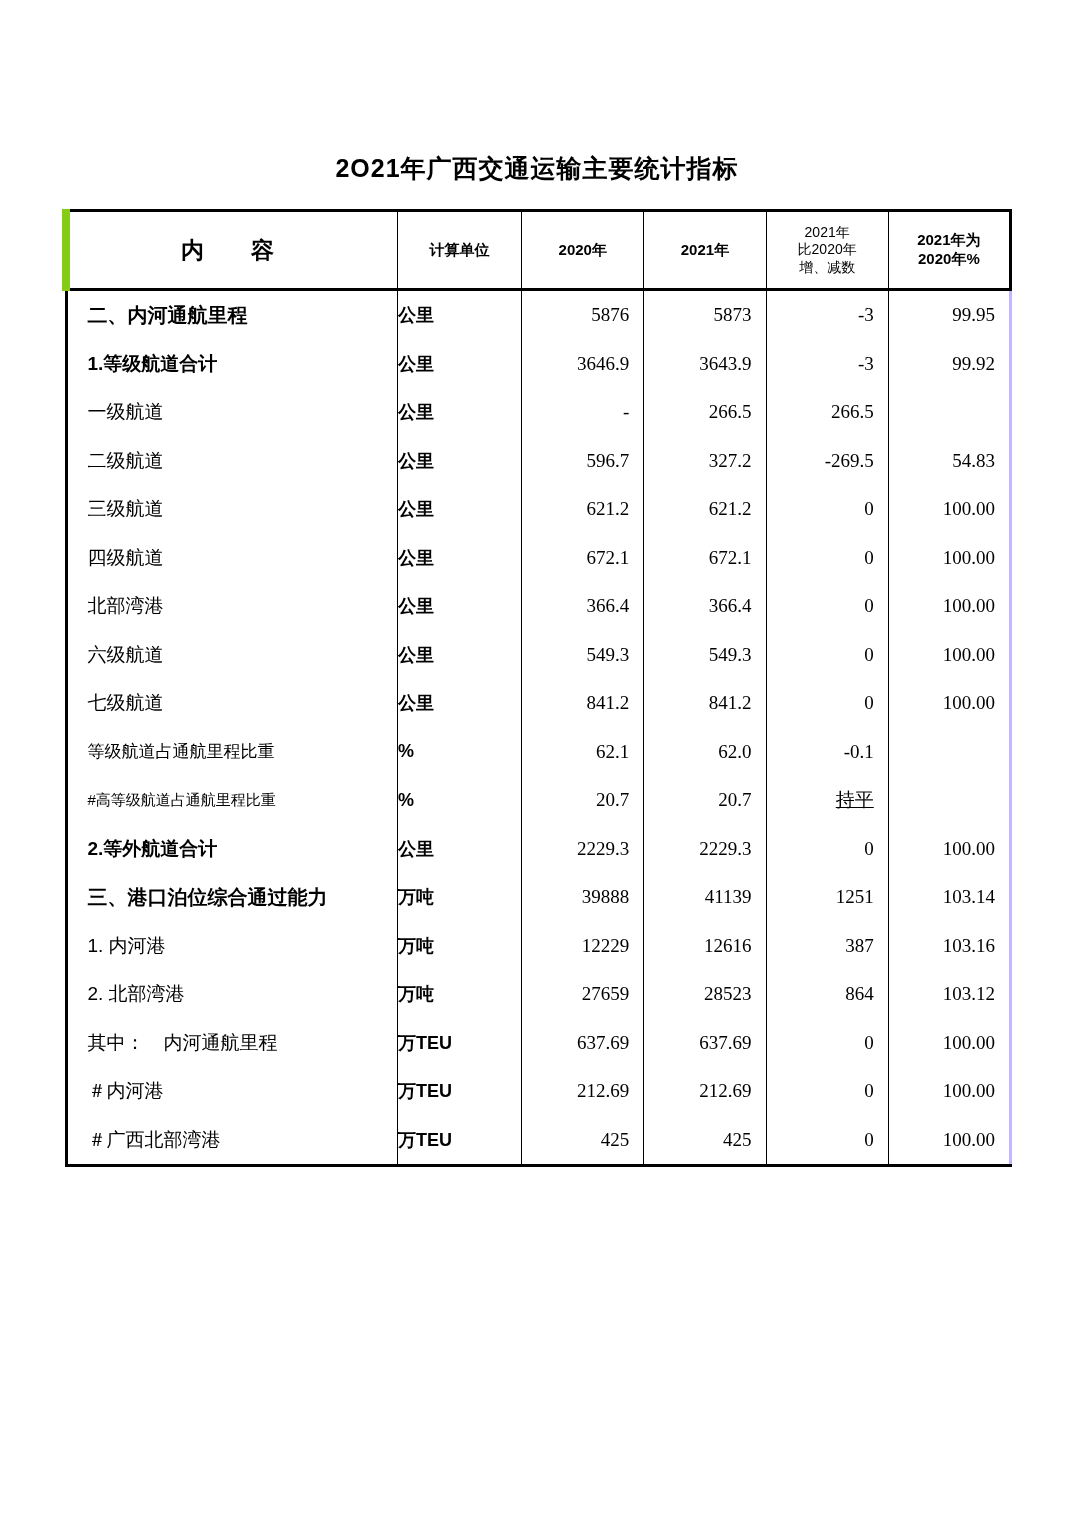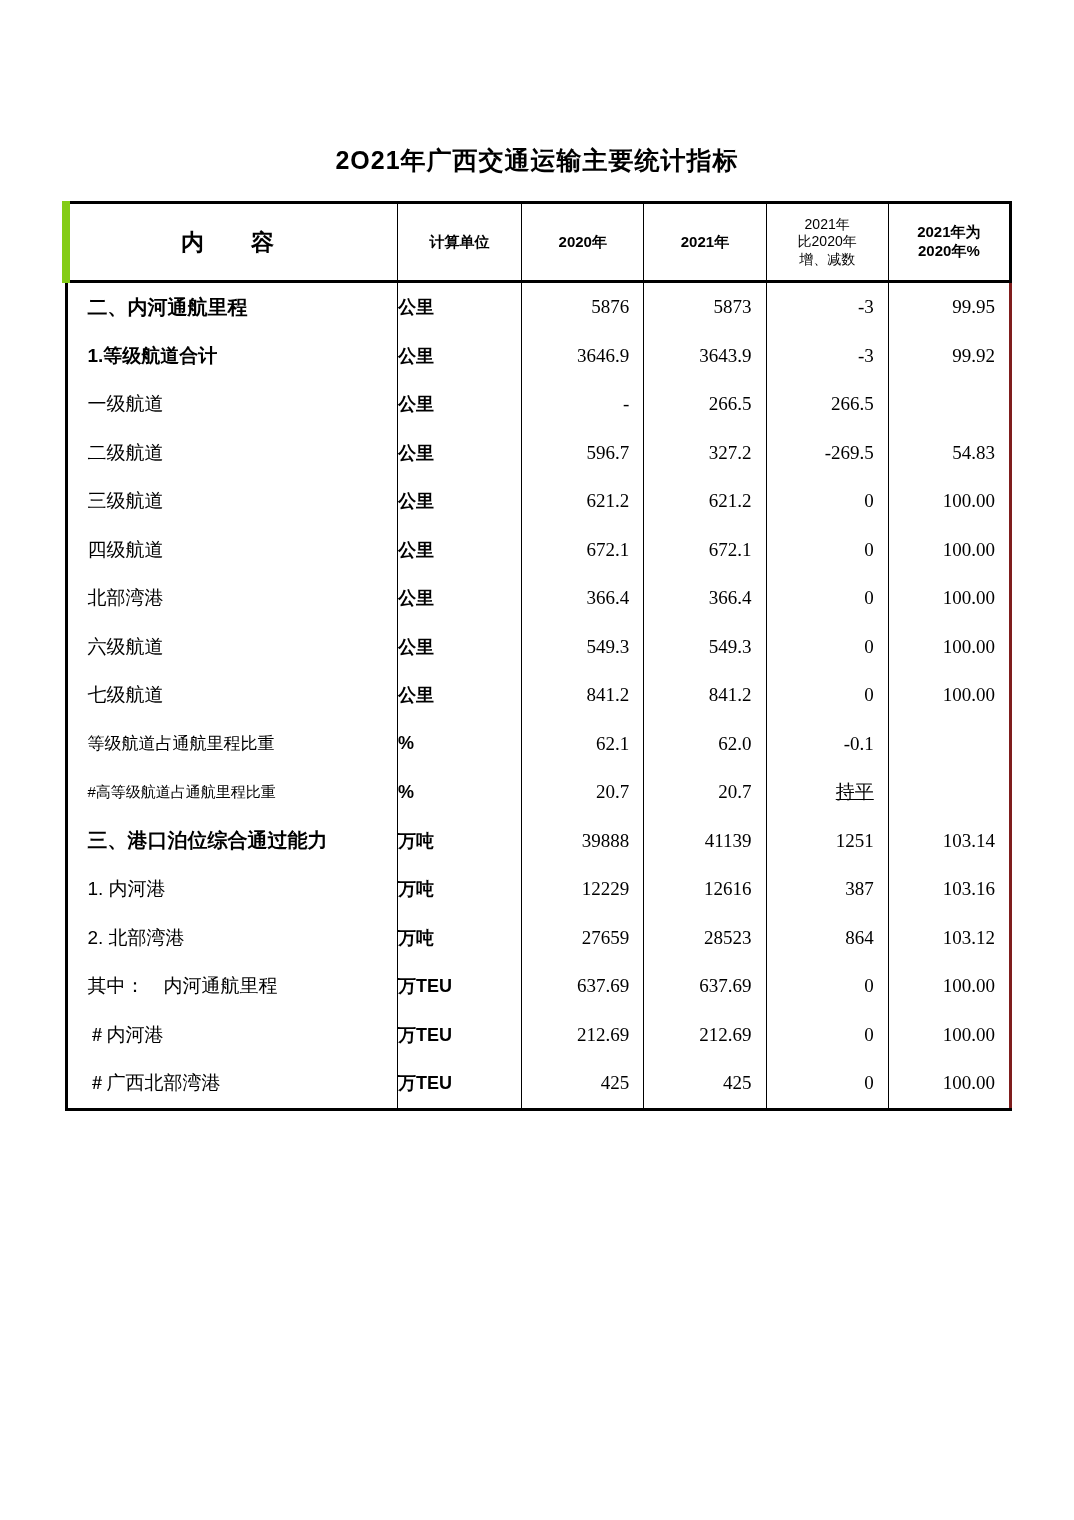--- a/index.html
+++ b/index.html
@@ -11,21 +11,21 @@
     width: 1074px;
     height: 1520px;
     font-family: "Liberation Serif", "DejaVu Serif", serif;
     color: #000000;
     position: relative;
   }
   .page {
     width: 1074px;
     height: 1520px;
     box-sizing: border-box;
-    padding: 4px;
+    padding: 12px;
     position: relative;
   }
   .doc-title {
     text-align: center;
     font-size: 25px;
     font-weight: bold;
     letter-spacing: 1px;
     margin: 0;
     padding-top: 140px;
     font-family: "Liberation Sans", "DejaVu Sans", sans-serif;
@@ -93,21 +93,21 @@
     font-size: 18px;
     font-weight: bold;
   }
   tbody td.num {
     text-align: right;
     padding-right: 14px;
     font-family: "Liberation Serif", "DejaVu Serif", serif;
     font-size: 19px;
   }
   tbody td.num.last {
-    border-right: 3px solid #7f1d1d;
+    border-right: 3px solid #c4b5fd;
   }
   tbody tr.last-row td {
     border-bottom: 3px solid #000;
   }
 
   
   .lvl-major { font-weight: bold; font-size: 20px; padding-left: 20px; }
   .lvl-sub   { font-weight: bold; font-size: 19px; padding-left: 24px; }
   .lvl-item  { font-weight: normal; padding-left: 72px; }
   .lvl-item2 { font-weight: normal; padding-left: 60px; font-size: 17px; }
@@ -238,20 +238,28 @@
         </tr>
         <tr>
           <td class="label lvl-item3">#高等级航道占通航里程比重</td>
           <td class="unit">%</td>
           <td class="num">20.7</td>
           <td class="num">20.7</td>
           <td class="num center-text">持平</td>
           <td class="num last"></td>
         </tr>
         <tr>
+          <td class="label lvl-sub">2.等外航道合计</td>
+          <td class="unit">公里</td>
+          <td class="num">2229.3</td>
+          <td class="num">2229.3</td>
+          <td class="num">0</td>
+          <td class="num last">100.00</td>
+        </tr>
+        <tr>
           <td class="label lvl-major">三、港口泊位综合通过能力</td>
           <td class="unit">万吨</td>
           <td class="num">39888</td>
           <td class="num">41139</td>
           <td class="num">1251</td>
           <td class="num last">103.14</td>
         </tr>
         <tr>
           <td class="label lvl-plain">1. 内河港</td>
           <td class="unit">万吨</td>

